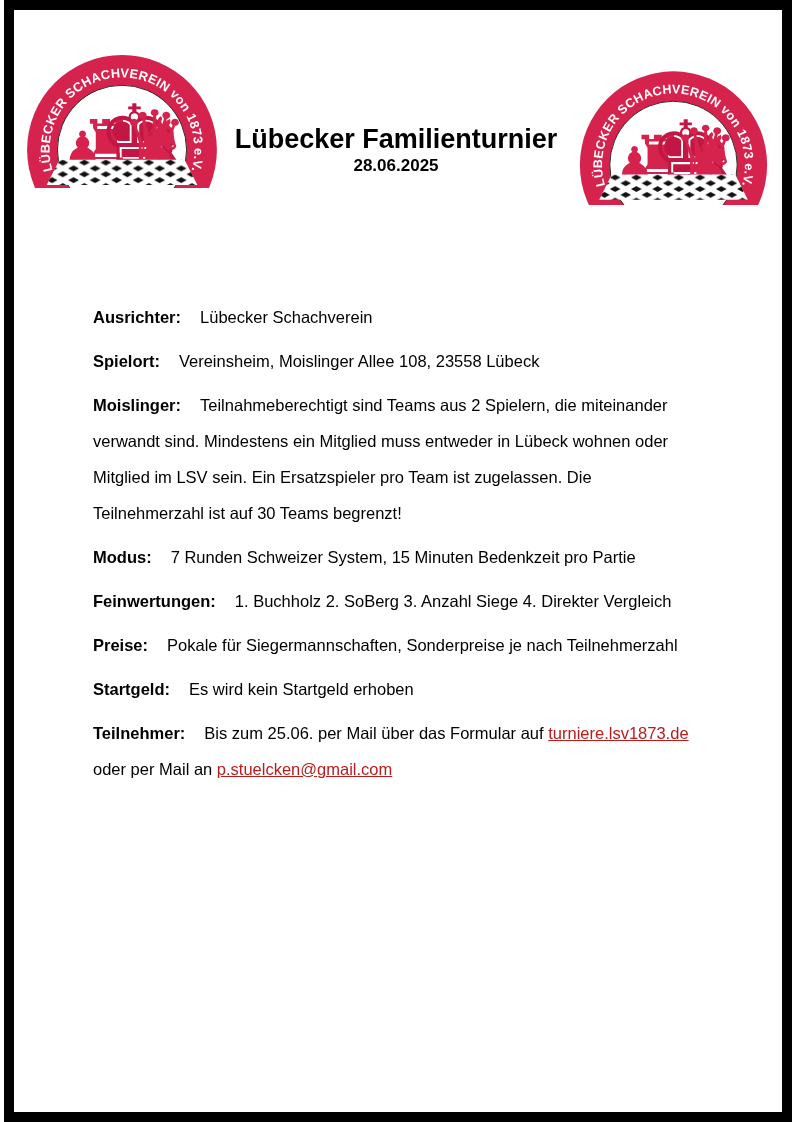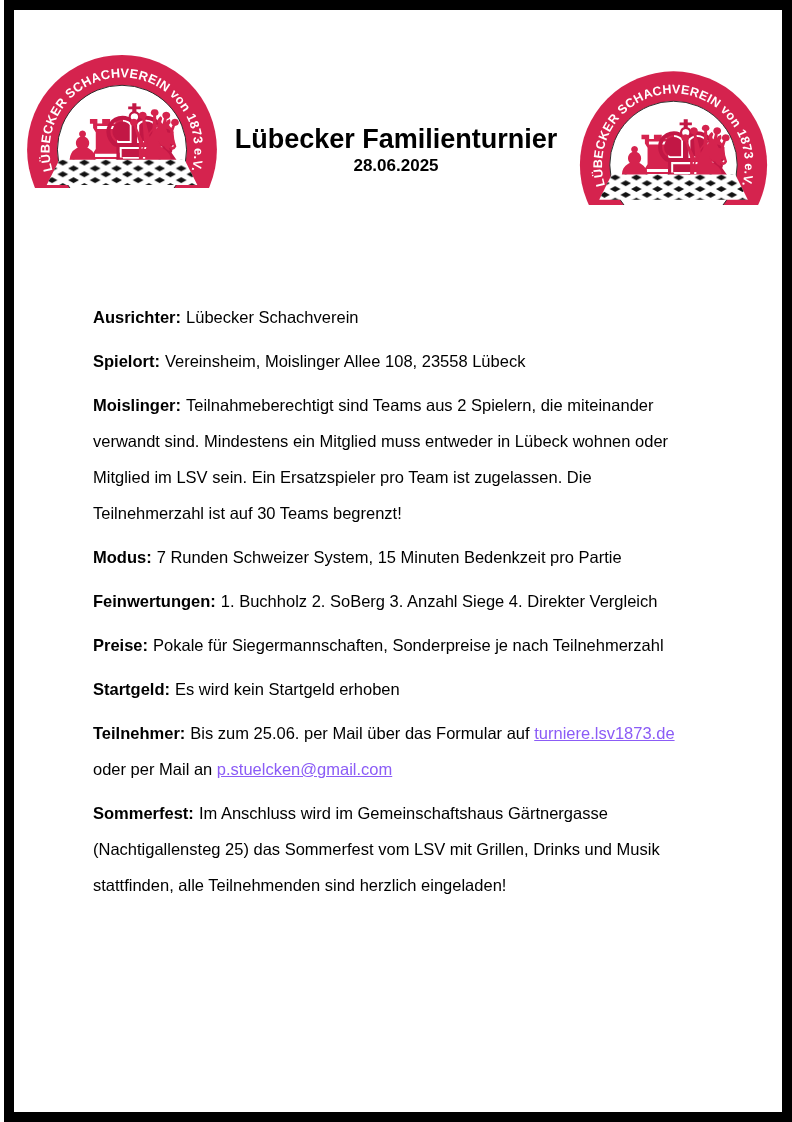--- a/index.html
+++ b/index.html
@@ -21,23 +21,23 @@
   }
   .doc-date {
     position:absolute; left:0; top:151px; width:100%; text-align:center;
     font-weight:bold; font-size:17px; line-height:30px;
   }
   .content {
     position:absolute; left:93px; top:299px; width:660px;
     font-size:16.5px; line-height:36px;
   }
   .para { margin:0 0 8px 0; }
-  .lbl  { font-weight:bold; padding-right:5px; }
+  .lbl  { font-weight:bold; padding-right:19px; }
   .txt  { white-space:pre-line; }
-  a.doclink { color:#8b5cf6; text-decoration:underline; cursor:pointer; }
+  a.doclink { color:#b91c1c; text-decoration:underline; cursor:pointer; }
   .arc-text {
     font-family:"Liberation Sans", sans-serif; font-weight:bold;
     font-size:13px; letter-spacing:0.3px; fill:#ffffff;
   }
   .piece { font-family:"DejaVu Sans", sans-serif; }
 </style>
 </head>
 <body>
 
 <svg class="logo logo-left" viewBox="0 0 200 139" aria-hidden="true">
@@ -103,18 +103,15 @@
 
   <p class="para"><b class="lbl">Feinwertungen:</b><span class="txt">1. Buchholz 2. SoBerg 3. Anzahl Siege 4. Direkter Vergleich</span></p>
 
 
   <p class="para"><b class="lbl">Preise:</b><span class="txt">Pokale für Siegermannschaften, Sonderpreise je nach Teilnehmerzahl</span></p>
 
   <p class="para"><b class="lbl">Startgeld:</b><span class="txt">Es wird kein Startgeld erhoben</span></p>
 
   <p class="para"><b class="lbl">Teilnehmer:</b><span>Bis zum 25.06. per Mail über das Formular auf</span> <a class="doclink">turniere.lsv1873.de</a><br><span>oder per Mail an</span> <a class="doclink">p.stuelcken@gmail.com</a></p>
 
-  <p class="para"><b class="lbl">Sommerfest:</b><span class="txt">Im Anschluss wird im Gemeinschaftshaus Gärtnergasse
-(Nachtigallensteg 25) das Sommerfest vom LSV mit Grillen, Drinks und Musik
-stattfinden, alle Teilnehmenden sind herzlich eingeladen!</span></p>
 </div>
 
 <div class="page-border"></div>
 
 </body></html>

